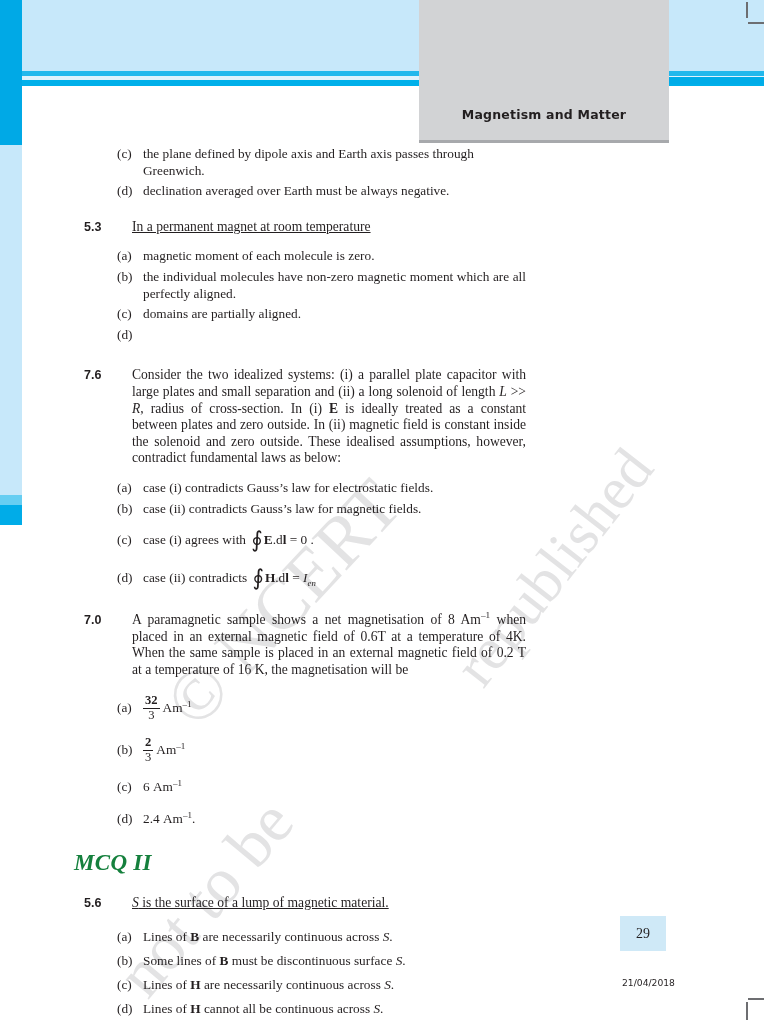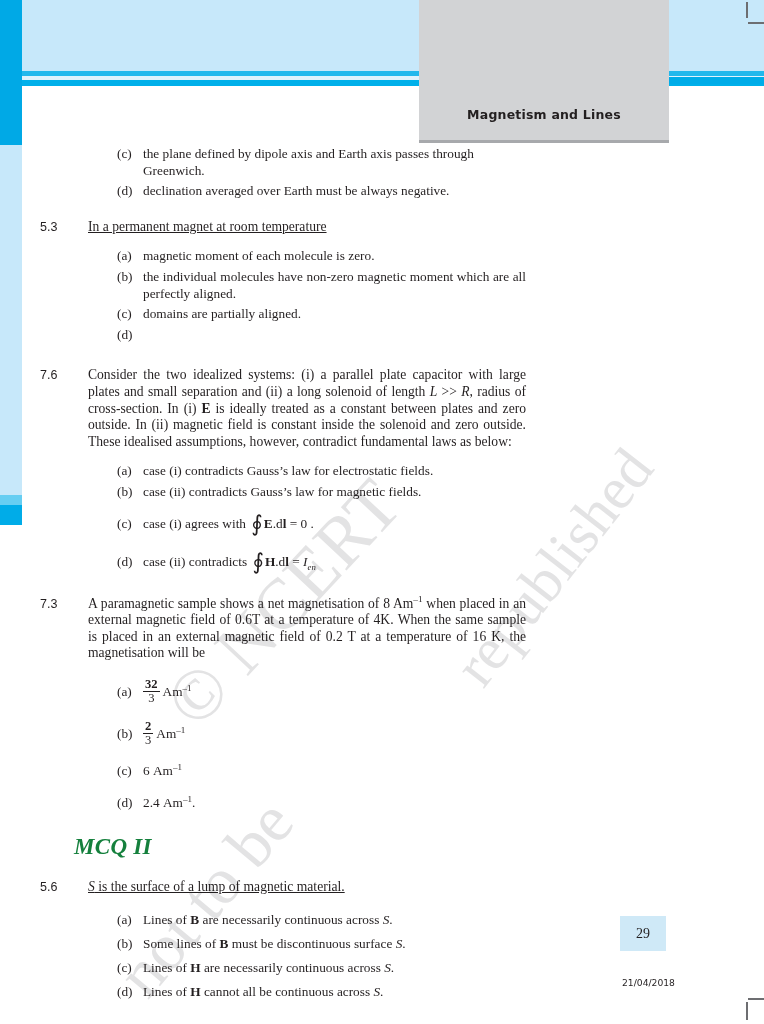--- a/index.html
+++ b/index.html
@@ -153,23 +153,23 @@
   .qrow {
     position: relative;
     display: flex;
     align-items: flex-start;
     margin: 0 0 0 0;
   }
   .qnum {
     width: 48px;
     flex: 0 0 48px;
     text-align: left;
-    padding-left: 40px;
+    padding-left: 84px;
     font-family: "Liberation Sans", sans-serif;
-    font-weight: normal;
+    font-weight: bold;
     font-size: 12.5px;
     line-height: 16.5px;
     color: #231f20;
     box-sizing: content-box;
   }
   .qtext {
     flex: 1 1 auto;
     padding-right: 238px;
     font-size: 13.6px;
     line-height: 16.6px;
@@ -284,21 +284,21 @@
   <div class="left-rail-mid"></div>
   <div class="left-rail-dark2"></div>
 
   <div class="watermark">
     <div class="wm-line wm-ncert">© NCERT</div>
     <div class="wm-line wm-rep">republished</div>
     <div class="wm-line wm-not">not to be</div>
   </div>
 
   <div class="chapter-box">
-    <div class="chapter-title">Magnetism and Lines</div>
+    <div class="chapter-title">Magnetism and Matter</div>
   </div>
 
   <div class="cropmark cm-tr-v"></div>
   <div class="cropmark cm-tr-h"></div>
   <div class="cropmark cm-br-v"></div>
   <div class="cropmark cm-br-h"></div>
 
   <div class="content">
 
     <div class="opts">
@@ -370,21 +370,21 @@
       <div class="sp-s"></div>
       <div class="optrow tall">
         <span class="optlbl">(d)</span>
         <span class="opttxt nojust"><span>case (ii) contradicts </span><span class="oint">∮</span><span class="mb">H</span><span>.d</span><span class="mb">l</span><span> = </span><span class="mi">I</span><span class="sub">en</span></span>
       </div>
     </div>
 
     <div class="sp-l"></div>
 
     <div class="qrow">
-      <div class="qnum">7.3</div>
+      <div class="qnum">7.0</div>
       <div class="qtext"><span>A paramagnetic sample shows a net magnetisation of 8 Am</span><span class="sup">–1</span><span> when placed in an external magnetic field of 0.6T at a temperature of 4K. When the same sample is placed in an external magnetic field of 0.2 T at a temperature of 16 K, the magnetisation will be</span></div>
     </div>
 
     <div class="sp-m"></div>
 
     <div class="opts">
       <div class="optrow tall" style="line-height:34px;">
         <span class="optlbl">(a)</span>
         <span class="opttxt nojust"><span class="frac"><span class="num">32</span><span class="den">3</span></span><span>Am</span><span class="sup">–1</span></span>
       </div>

